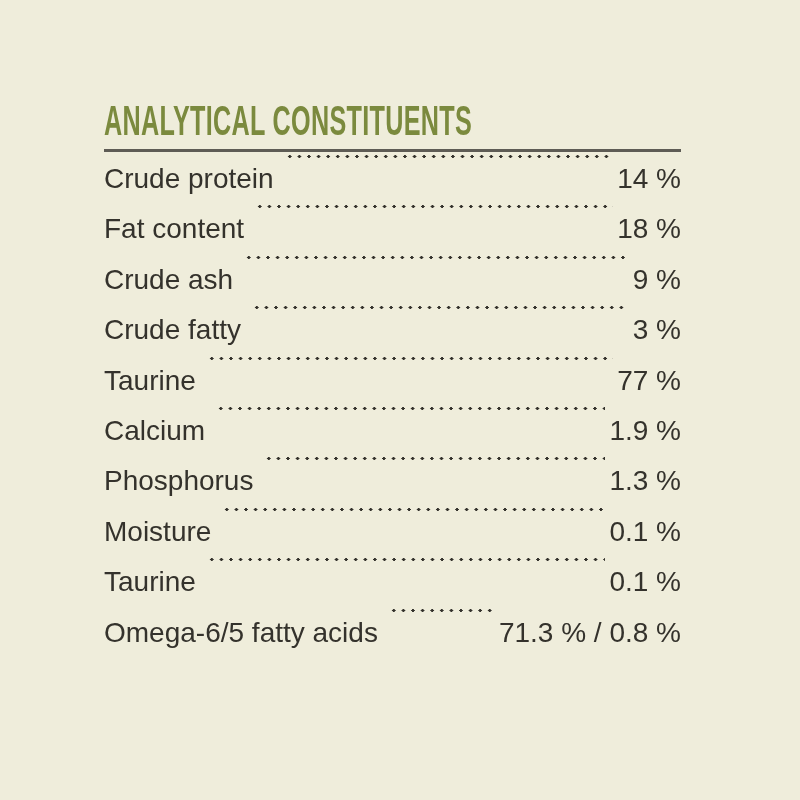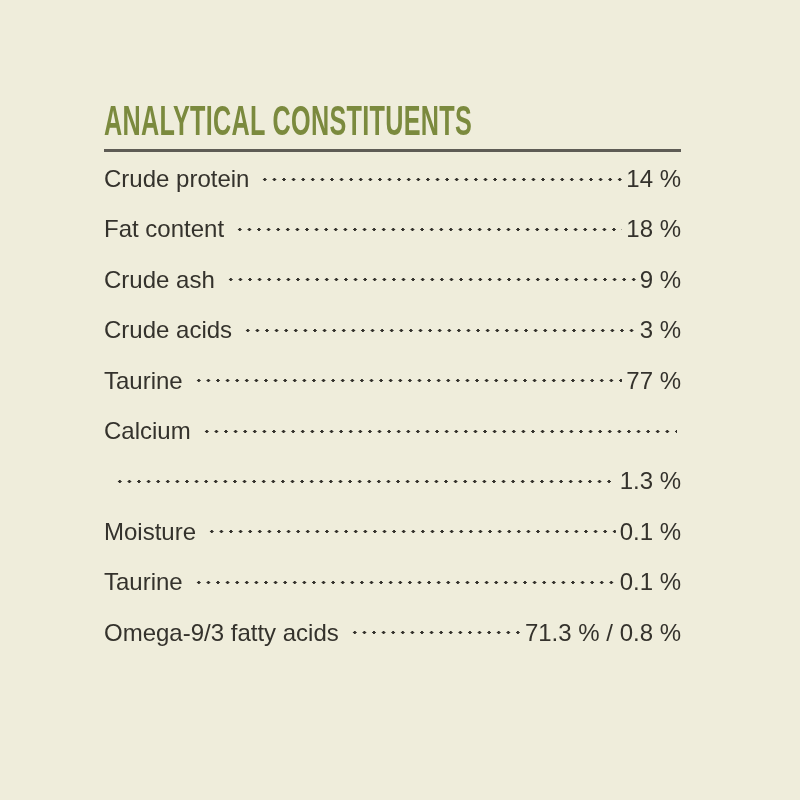--- a/index.html
+++ b/index.html
@@ -37,24 +37,24 @@
     margin-top: 7px;
     height: 3px;
     background: var(--rule);
     border: none;
   }
   .rows {
     margin-top: 2px;
   }
   .row {
     display: flex;
-    align-items: center;
+    align-items: flex-start;
     height: 50.4px;
     line-height: 50.4px;
-    font-size: 24px;
+    font-size: 28px;
     white-space: nowrap;
   }
   .label { flex: 0 0 auto; }
   .leader {
     flex: 1 1 auto;
     height: 5px;
     margin: 0 4px 0 9px;
     background-image: radial-gradient(circle, var(--ink) 1.55px, transparent 1.65px);
     background-size: 9.6px 5px;
     background-repeat: repeat-x;
@@ -82,53 +82,55 @@
         <span class="value">18 %</span>
       </div>
 
       <div class="row">
         <span class="label">Crude ash</span>
         <span class="leader"></span>
         <span class="value">9 %</span>
       </div>
 
       <div class="row">
-        <span class="label">Crude acids</span>
+        <span class="label">Crude fatty</span>
         <span class="leader"></span>
         <span class="value">3 %</span>
       </div>
 
       <div class="row">
         <span class="label">Taurine</span>
         <span class="leader"></span>
         <span class="value">77 %</span>
       </div>
 
       <div class="row">
         <span class="label">Calcium</span>
         <span class="leader"></span>
+        <span class="value">1.9 %</span>
       </div>
 
       <div class="row">
+        <span class="label">Phosphorus</span>
         <span class="leader"></span>
         <span class="value">1.3 %</span>
       </div>
 
       <div class="row">
         <span class="label">Moisture</span>
         <span class="leader"></span>
         <span class="value">0.1 %</span>
       </div>
 
       <div class="row">
         <span class="label">Taurine</span>
         <span class="leader"></span>
         <span class="value">0.1 %</span>
       </div>
 
       <div class="row">
-        <span class="label">Omega-9/3 fatty acids</span>
+        <span class="label">Omega-6/5 fatty acids</span>
         <span class="leader"></span>
         <span class="value">71.3 % / 0.8 %</span>
       </div>
 
     </div>
 </div>
 
 </body></html>

